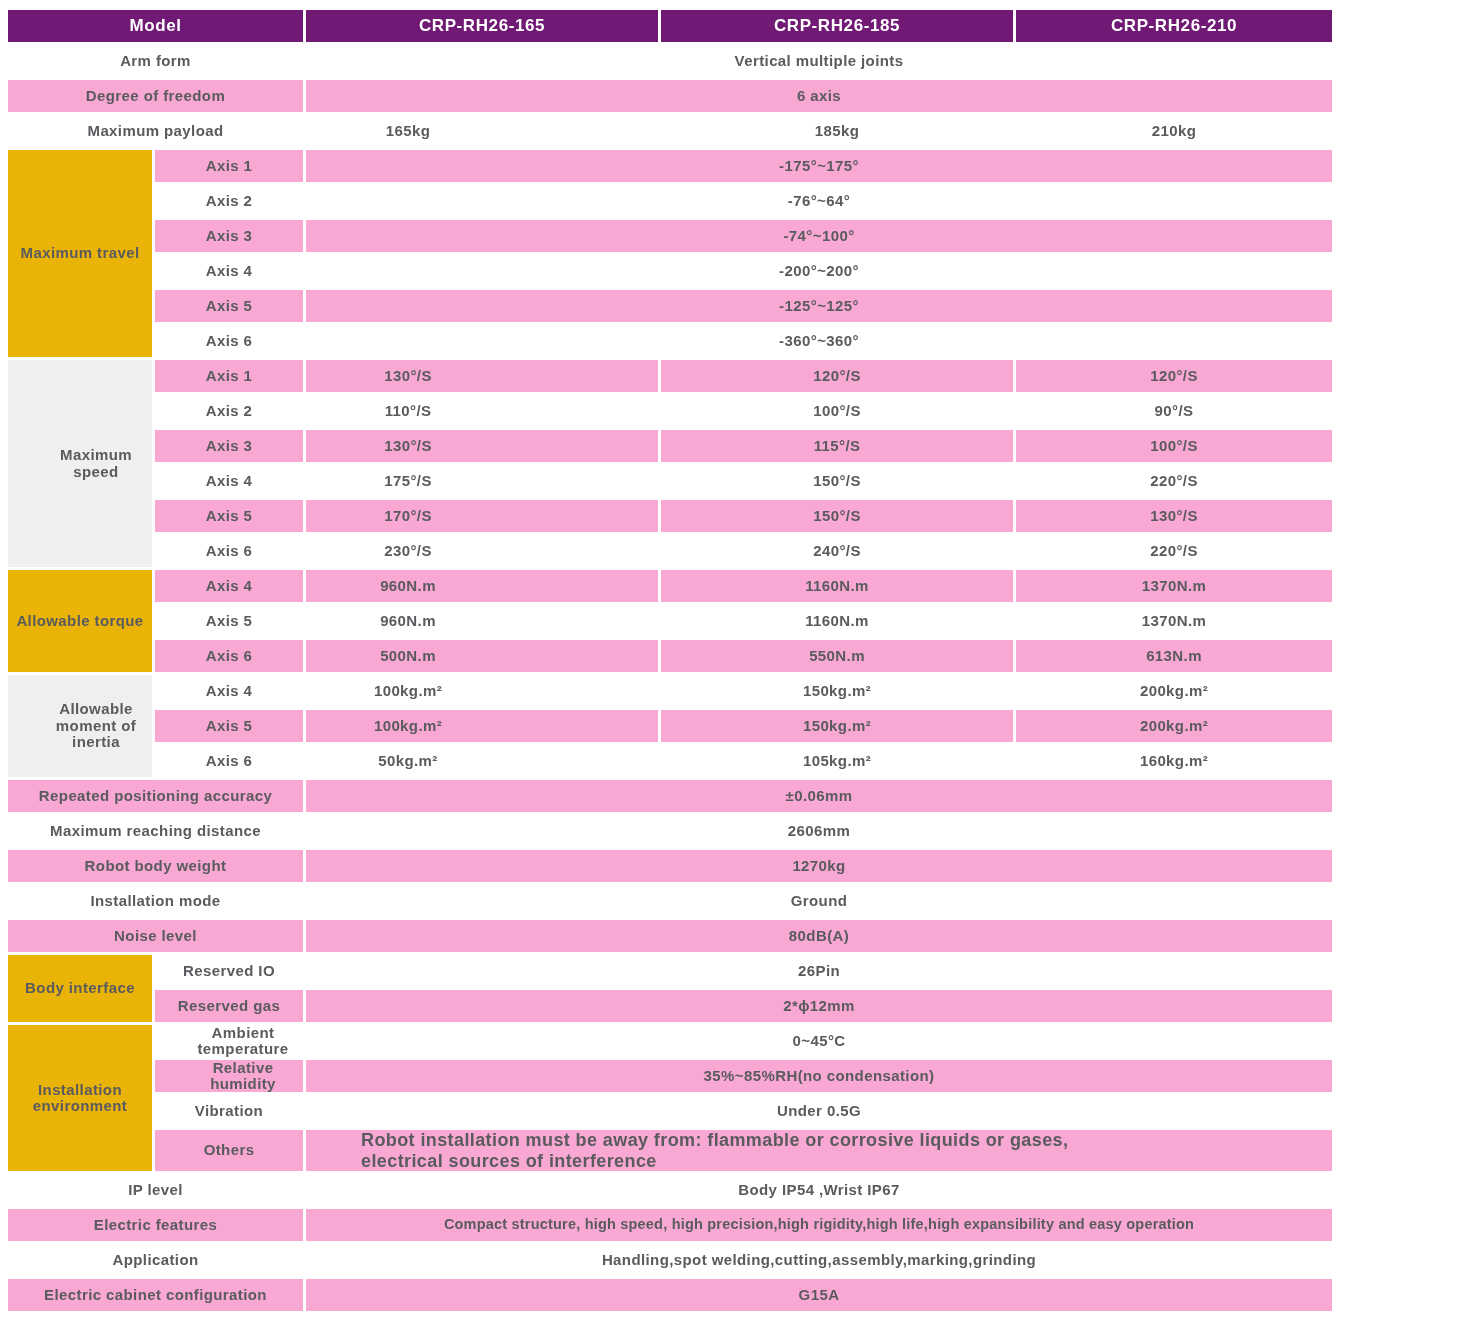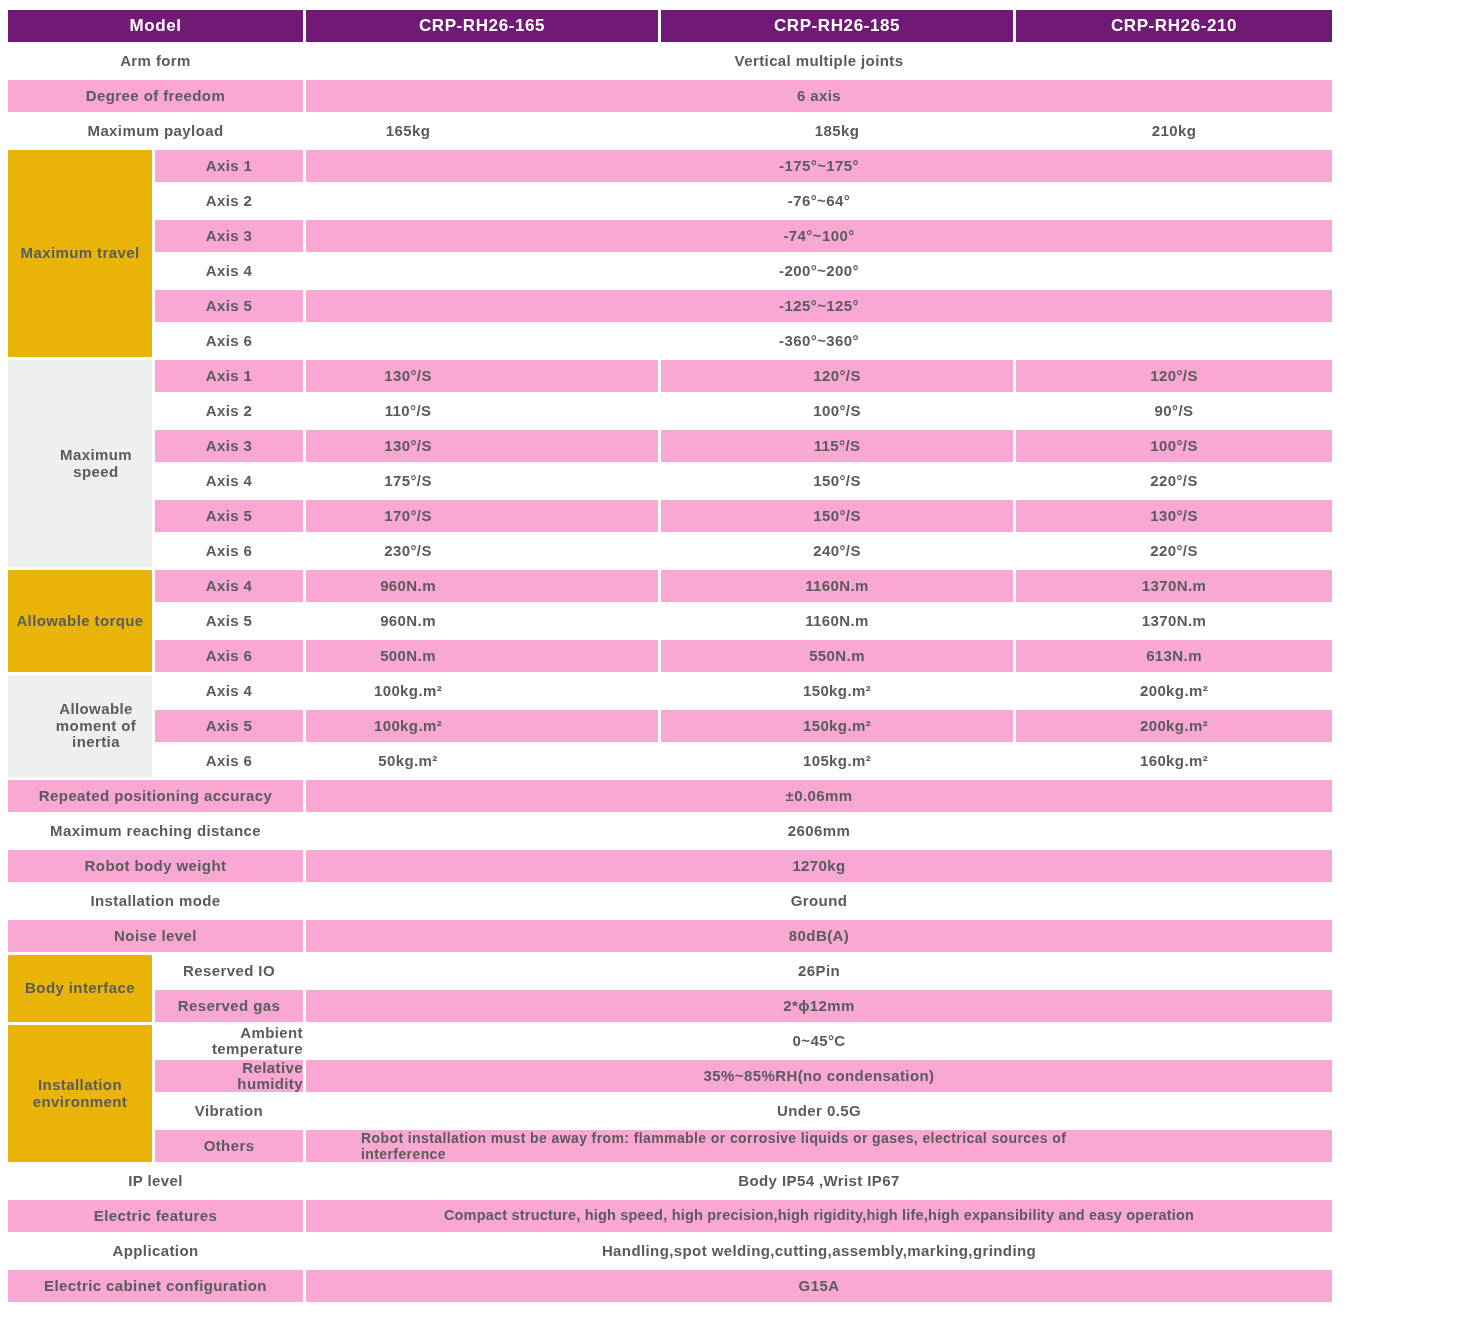--- a/index.html
+++ b/index.html
@@ -33,22 +33,22 @@
   td.hdr {
     background: #701a75;
     color: #ffffff;
     font-size: 17px;
     letter-spacing: 0.6px;
   }
   td.g   { background: #f9a8d4; }   
   td.grp-d { background: #eab308; } 
   td.grp-l { background: #eeefef; padding-left: 32px; } 
   td.c1  { padding-right: 148px; }  
-  td.sub-left { text-align: right; padding-left: 28px; line-height: 1.05; }
-  td.others { text-align: left; padding-left: 55px; font-size: 14px; line-height: 1.15; }
+  td.sub-left { text-align: center; padding-left: 28px; line-height: 1.05; }
+  td.others { text-align: left; padding-left: 55px; font-size: 18px; line-height: 1.15; }
   td.others span { display: inline-block; max-width: 790px; }
   td.small { font-size: 14.5px; letter-spacing: 0.2px; margin-top: 32px; }
 </style>
 </head>
 <body>
 
 <table class="spec">
   <colgroup>
     <col style="width:144px">
       <col style="width:148px">

